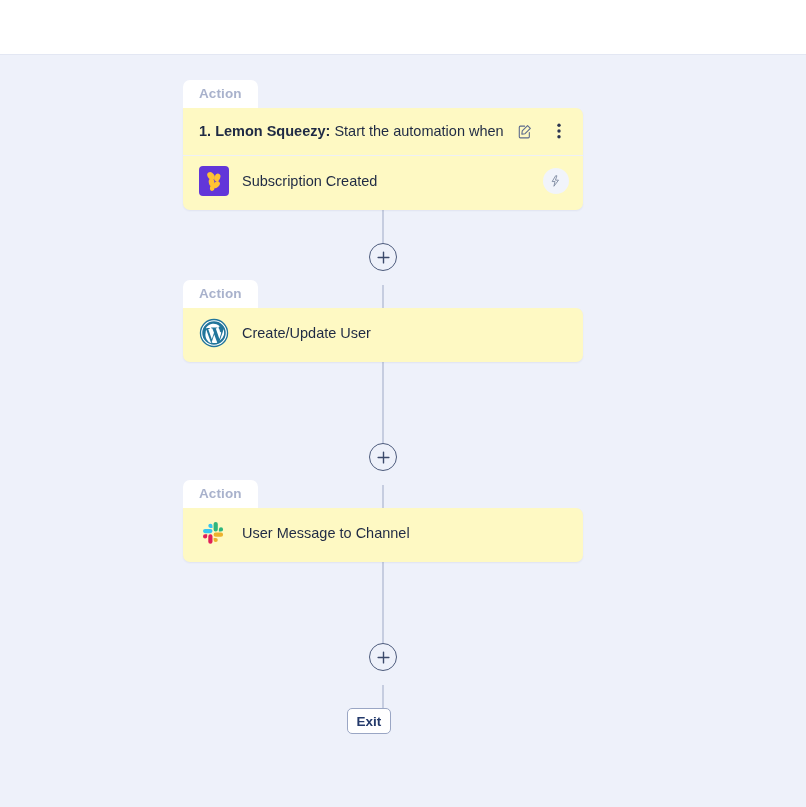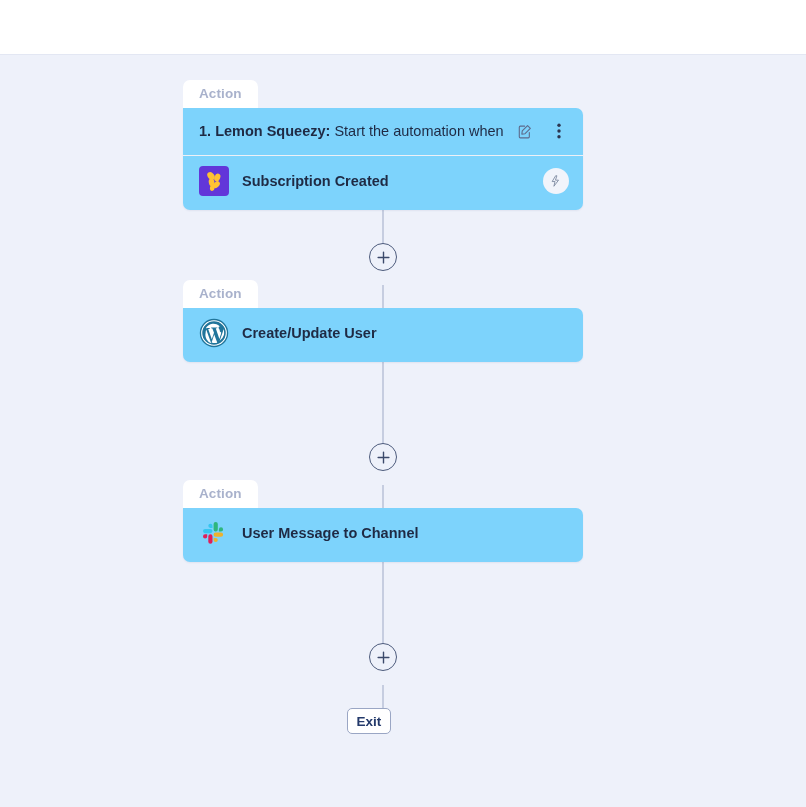--- a/index.html
+++ b/index.html
@@ -57,21 +57,21 @@
     border-radius: 7px 7px 0 0;
     padding: 7px 16px 6px 16px;
     font-size: 13.5px;
     font-weight: bold;
     color: #a9b2cc;
     letter-spacing: .1px;
     line-height: 1.1;
   }
 
   .card {
-    background: #7dd3fc;
+    background: #fef9c3;
     border-radius: 0 7px 7px 7px;
     box-shadow: 0 1px 2px rgba(40,60,110,.07);
   }
 
   .card-title-row {
     display: flex;
     align-items: center;
     height: 48px;
     padding: 0 14px 0 16px;
     border-bottom: 1px solid #eef0f6;
@@ -99,21 +99,20 @@
     align-items: center;
     justify-content: center;
     cursor: pointer;
   }
 
   .card-body-row {
     display: flex;
     align-items: center;
     height: 54px;
     padding: 0 14px 4px 16px;
-    font-weight: bold;
   }
 
   .app-icon {
     width: 30px; height: 30px;
     border-radius: 4px;
     flex: none;
     display: block;
   }
 
   .app-label {

